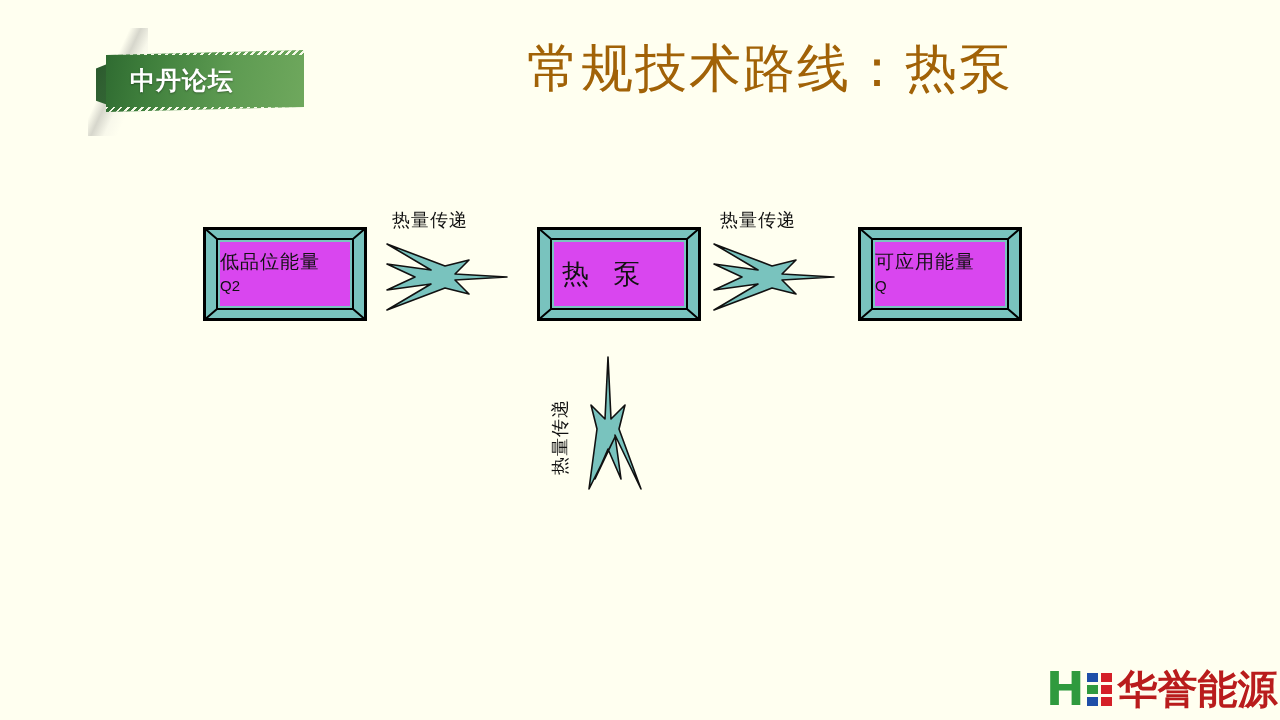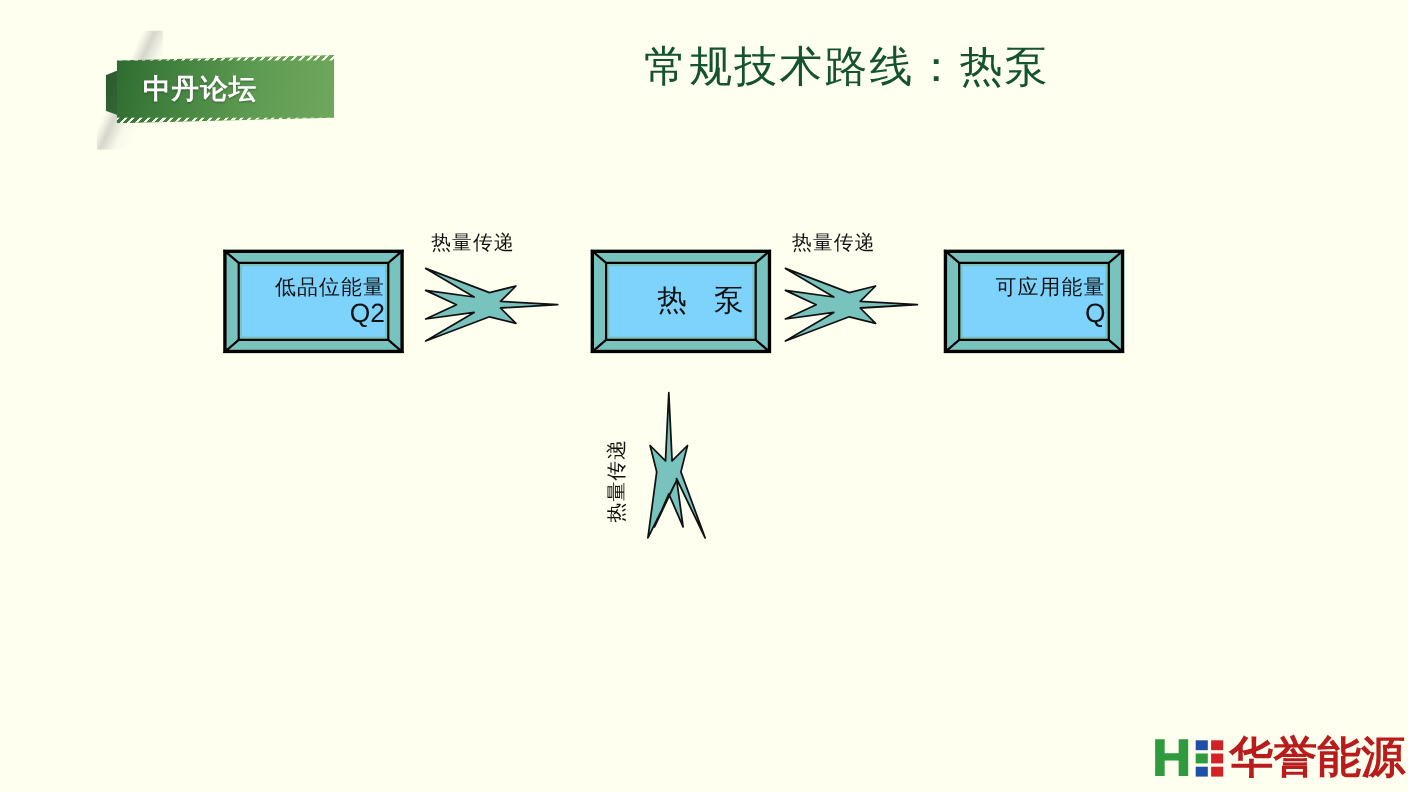--- a/index.html
+++ b/index.html
@@ -84,23 +84,23 @@
     white-space: nowrap;
   }
 
   
   #slide-title {
     position: absolute;
     left: 330px;
     top: 34px;
     width: 880px;
     text-align: center;
-    color: #14532d;
+    color: #a16207;
     font-family: "DejaVu Serif", "Liberation Serif", serif;
-    font-size: 39px;
+    font-size: 52px;
     font-weight: normal;
     letter-spacing: 2px;
     white-space: nowrap;
   }
 
   
   #diagram {
     position: absolute;
     left: 0;
     top: 0;
@@ -120,38 +120,38 @@
     pointer-events: none;
   }
   .node-box .inner {
     position: absolute;
     box-sizing: border-box;
     left: 14px;
     top: 12px;
     right: 14px;
     bottom: 12px;
     border: 2px solid #000000;
-    background: #7dd3fc;
+    background: #d946ef;
     display: flex;
     flex-direction: column;
-    align-items: flex-end;
+    align-items: flex-start;
     justify-content: center;
   }
   .node-box .line1 {
     color: #111111;
     font-family: "DejaVu Sans", "Liberation Sans", sans-serif;
     font-size: 19px;
     line-height: 23px;
     letter-spacing: 1px;
     white-space: nowrap;
   }
   .node-box .line2 {
     color: #111111;
     font-family: "Liberation Sans", sans-serif;
-    font-size: 24px;
+    font-size: 15px;
     line-height: 26px;
     white-space: nowrap;
   }
   .node-box.big .line1 {
     font-size: 27px;
     line-height: 32px;
     letter-spacing: 8px;
     text-indent: 8px;
   }
 

